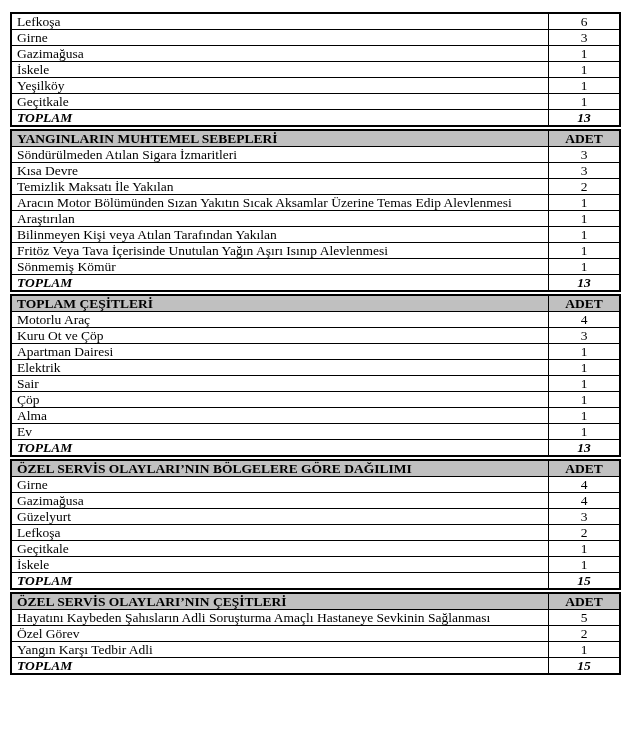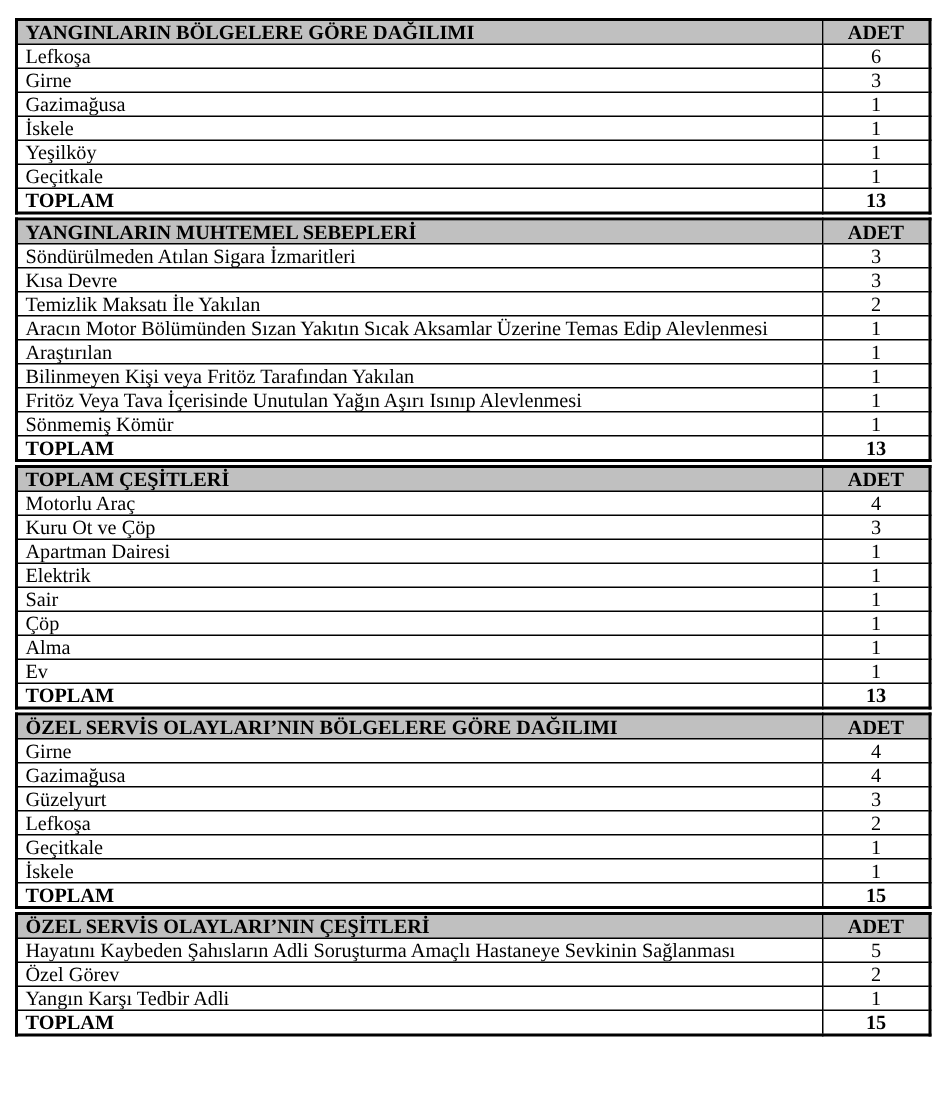--- a/index.html
+++ b/index.html
@@ -39,33 +39,30 @@
     font-weight: bold;
   }
   .stat-table th.num,
   .stat-table td.num {
     width: 70px;
     text-align: center;
     padding: 0;
   }
   .stat-table tr.total td {
     font-weight: bold;
+    font-style: italic;
   }
 </style>
 </head>
 <body>
 
 <div id="report">
     <table class="stat-table">
       <tbody>
         <tr>
-          <th>YANGINLARIN BÖLGELERE GÖRE DAĞILIMI</th>
-          <th class="num">ADET</th>
-        </tr>
-        <tr>
           <td>Lefkoşa</td>
           <td class="num">6</td>
         </tr>
         <tr>
           <td>Girne</td>
           <td class="num">3</td>
         </tr>
         <tr>
           <td>Gazimağusa</td>
           <td class="num">1</td>
@@ -108,21 +105,21 @@
         </tr>
         <tr>
           <td>Aracın Motor Bölümünden Sızan Yakıtın Sıcak Aksamlar Üzerine Temas Edip Alevlenmesi</td>
           <td class="num">1</td>
         </tr>
         <tr>
           <td>Araştırılan</td>
           <td class="num">1</td>
         </tr>
         <tr>
-          <td>Bilinmeyen Kişi veya Fritöz Tarafından Yakılan</td>
+          <td>Bilinmeyen Kişi veya Atılan Tarafından Yakılan</td>
           <td class="num">1</td>
         </tr>
         <tr>
           <td>Fritöz Veya Tava İçerisinde Unutulan Yağın Aşırı Isınıp Alevlenmesi</td>
           <td class="num">1</td>
         </tr>
         <tr>
           <td>Sönmemiş Kömür</td>
           <td class="num">1</td>
         </tr>

